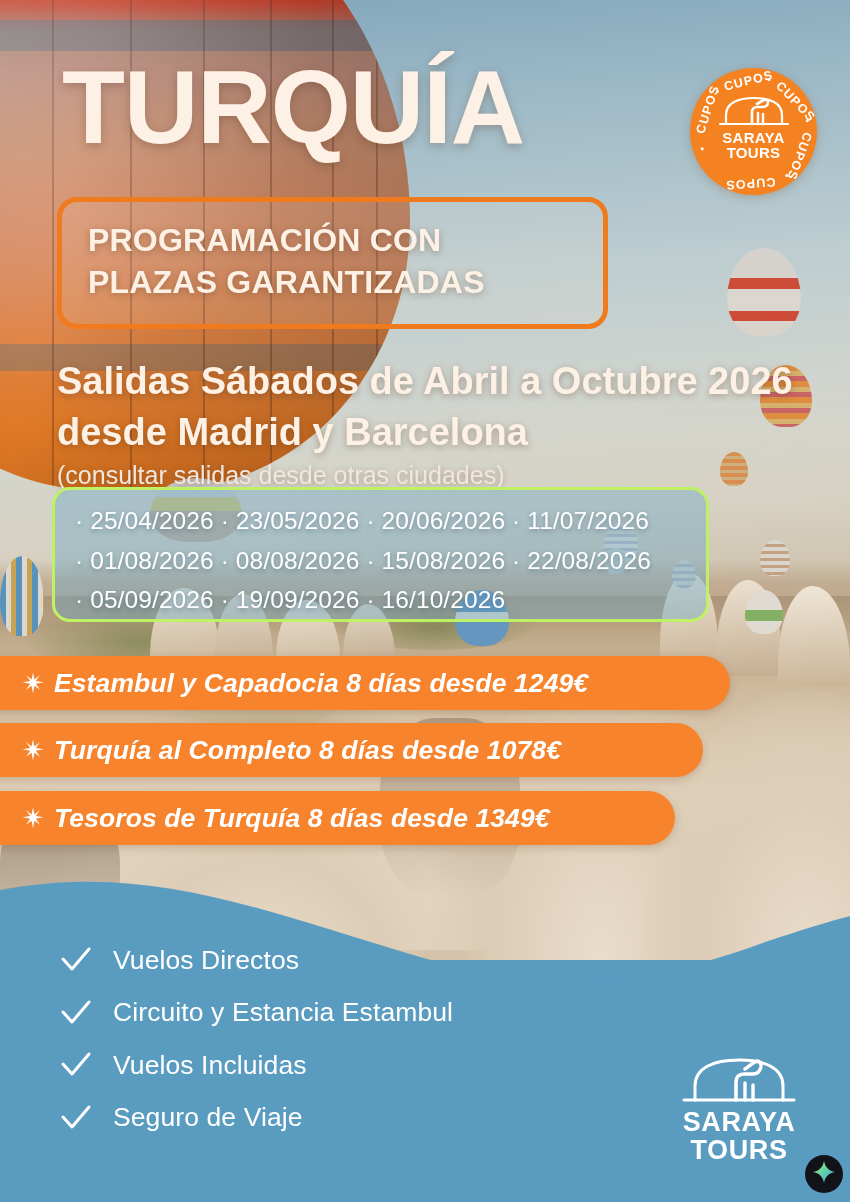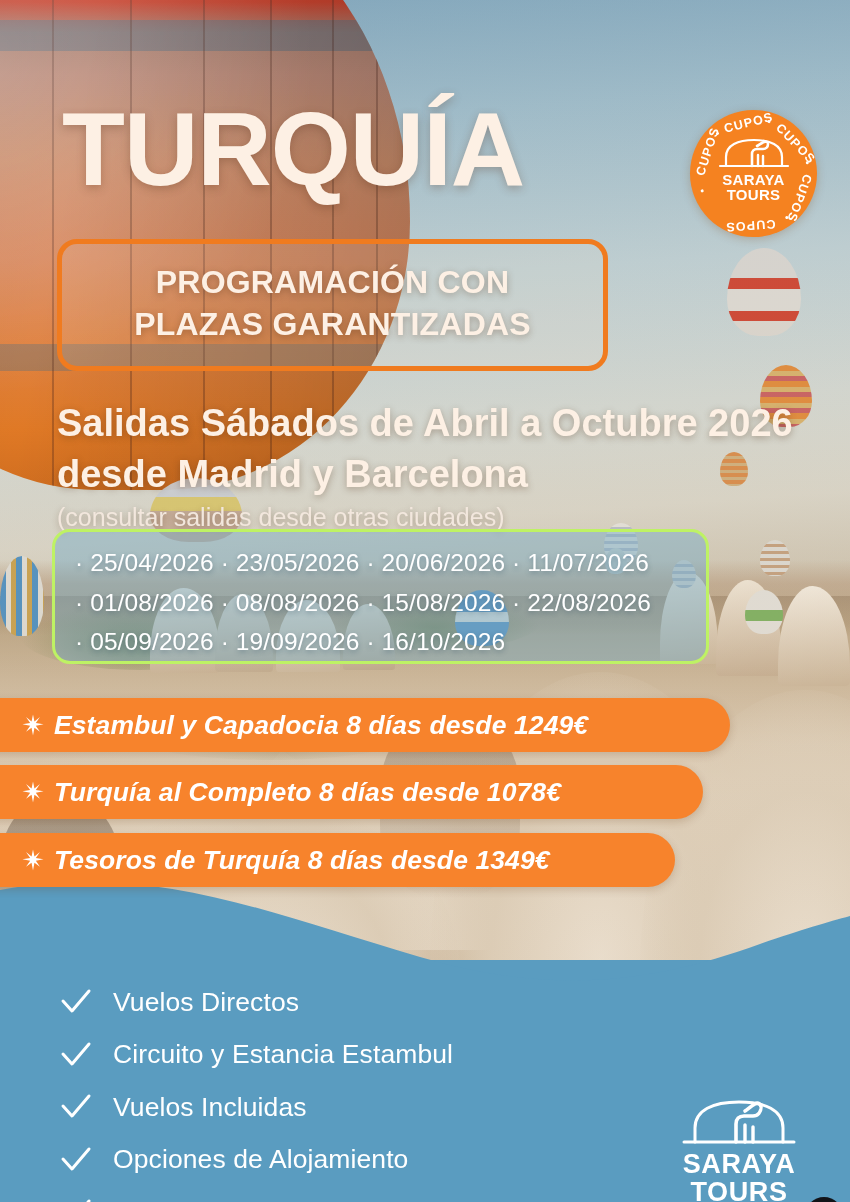--- a/index.html
+++ b/index.html
@@ -124,21 +124,21 @@
   }
 
   
   .wave {
     position:absolute;
     left:0; bottom:0; width:850px; height:350px;
   }
   .wave svg { display:block; width:850px; height:350px; }
 
   
-  .content { position:absolute; inset:0;margin-top:42px; }
+  .content { position:absolute; inset:0; }
 
   .title {
     position:absolute;
     left:62px; top:59px;
     font-size:103px;
     line-height:.96;
     font-weight:800;
     letter-spacing:-1px;
     color:#fdf0e4;
     text-shadow:0 3px 10px rgba(90,50,25,.30);
@@ -186,21 +186,20 @@
 
   
   .headbox {
     position:absolute;
     left:57px; top:197px;
     width:551px; height:132px;
     border:5px solid #f07b1f;
     border-radius:20px;
     background:rgba(255,230,205,.12);
     padding:18px 26px 0 26px;
-    text-align:center;
   }
   .headbox .ln {
     font-size:32px;
     font-weight:800;
     letter-spacing:.2px;
     line-height:1.30;
     color:#fdf0e4;
     text-shadow:0 2px 7px rgba(80,45,20,.35);
   }
 
@@ -526,28 +525,20 @@
           </svg>
         </span>
         <span class="lbl">Vuelos Incluidas</span>
       </div>
       <div class="feat">
         <span class="chk">
           <svg width="34" height="34" viewBox="0 0 34 34" aria-hidden="true">
             <path d="M4 16 L13 26 L30 6" fill="none" stroke="#ffffff" stroke-width="3" stroke-linecap="round" stroke-linejoin="round"></path>
           </svg>
         </span>
-        <span class="lbl">Opciones de Alojamiento</span>
-      </div>
-      <div class="feat">
-        <span class="chk">
-          <svg width="34" height="34" viewBox="0 0 34 34" aria-hidden="true">
-            <path d="M4 16 L13 26 L30 6" fill="none" stroke="#ffffff" stroke-width="3" stroke-linecap="round" stroke-linejoin="round"></path>
-          </svg>
-        </span>
         <span class="lbl">Seguro de Viaje</span>
       </div>
     </div>
 
     <div class="blogo">
       <span>
         <svg width="116" height="46" viewBox="0 0 116 46" aria-hidden="true">
           <path d="M14,44 L14,30 C14,12 32,4 58,4 C84,4 102,12 102,30 L102,44" fill="none" stroke="#ffffff" stroke-width="3" stroke-linecap="round"></path>
           <path d="M3,44 L113,44" stroke="#ffffff" stroke-width="3" stroke-linecap="round"></path>
           <path d="M55,44 L55,26 C55,21 58,18 63,18 L72,18 C77,18 80,14 80,9 C80,6 77,4 74,6 C70,8 67,11 64,13" fill="none" stroke="#ffffff" stroke-width="3.6" stroke-linecap="round" stroke-linejoin="round"></path>

